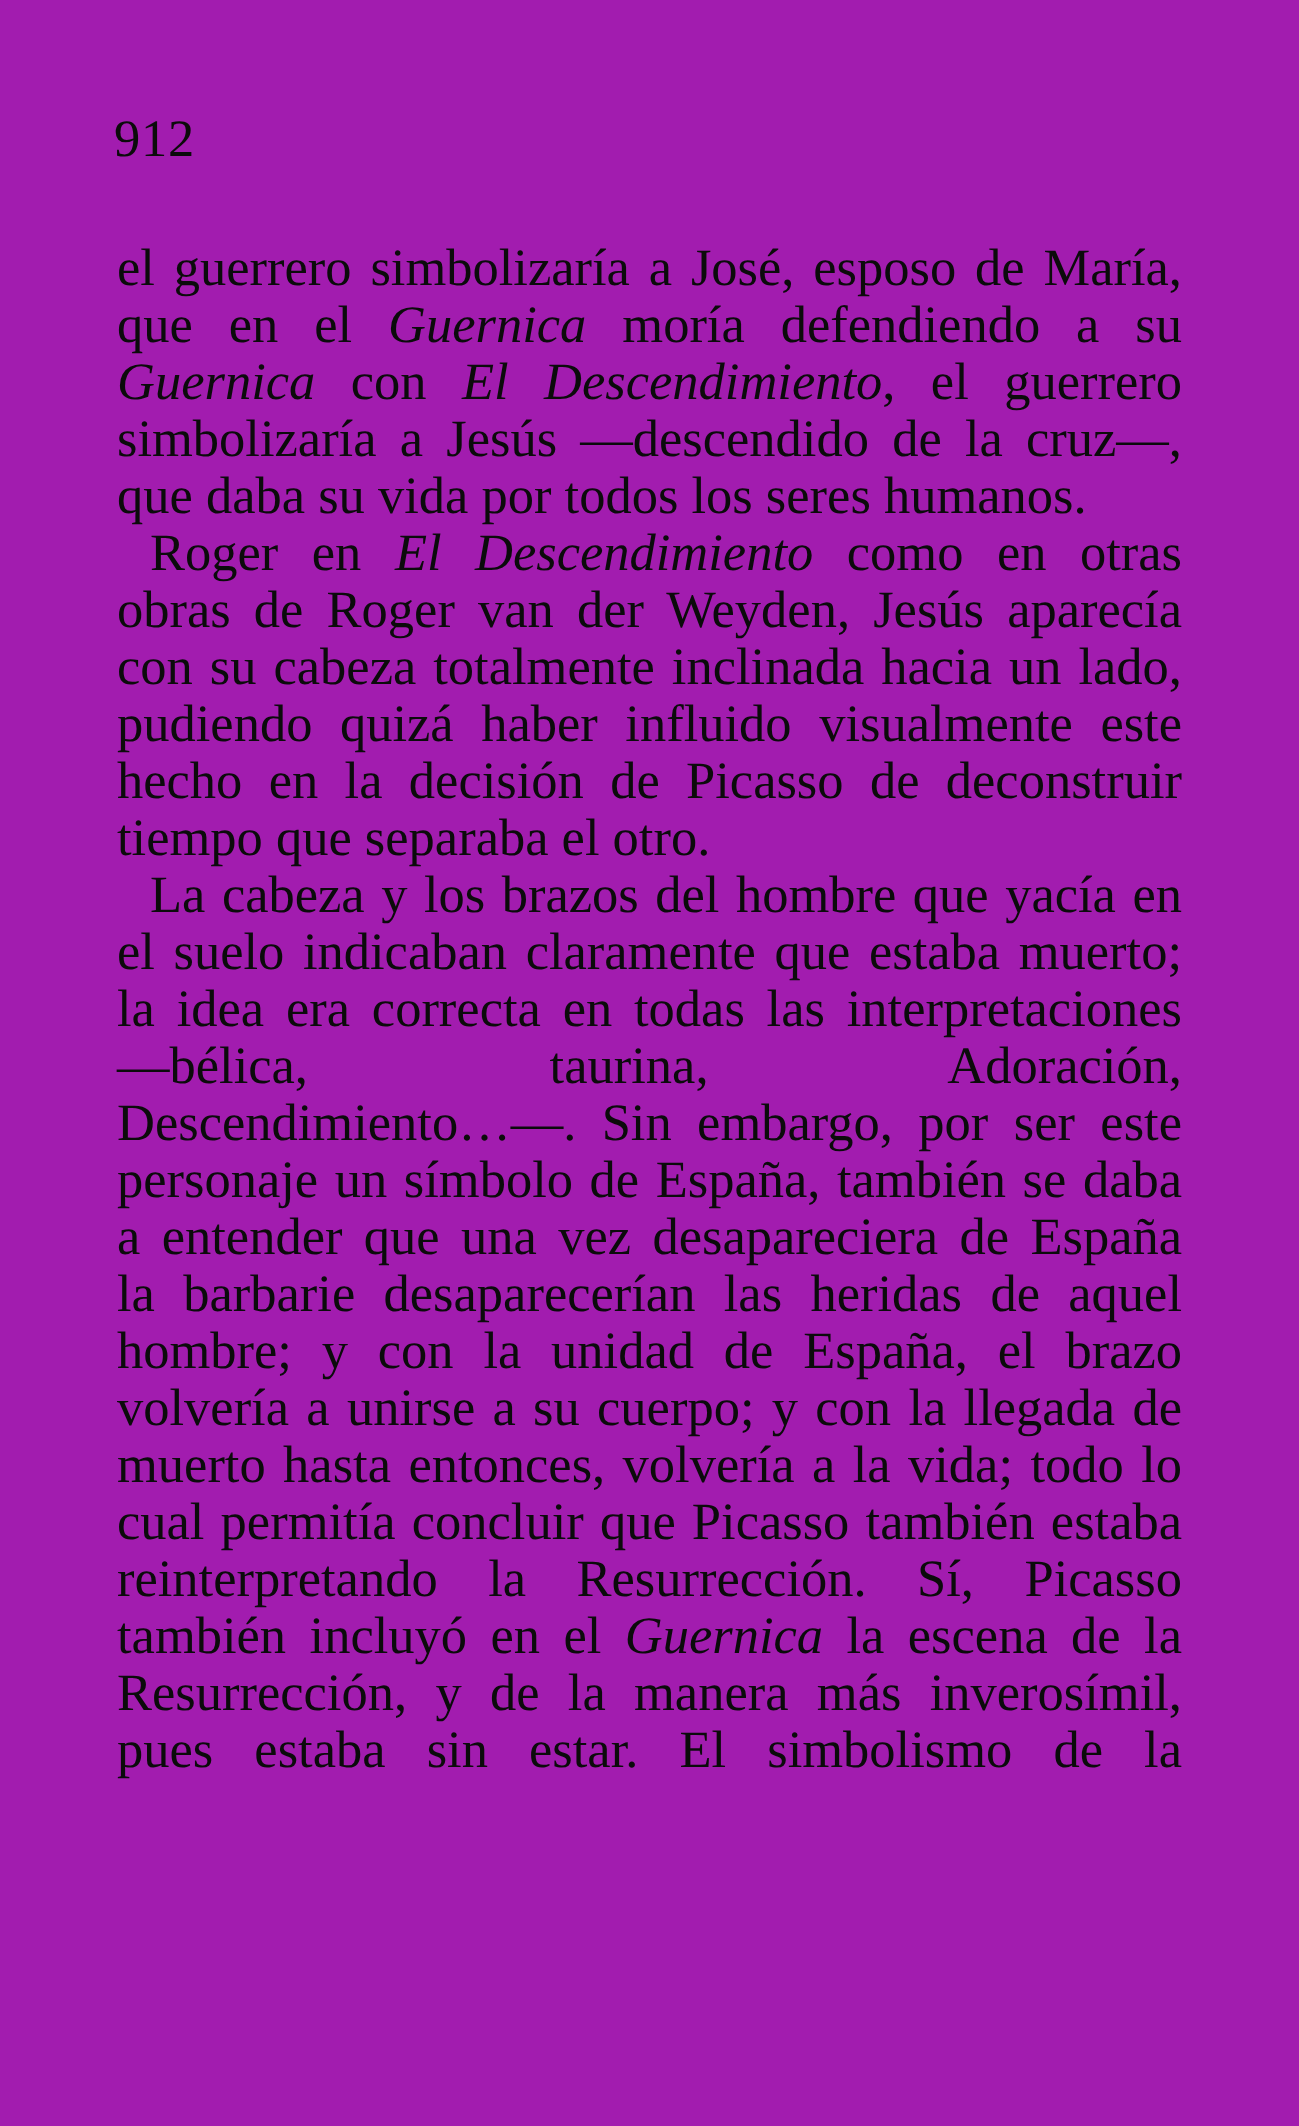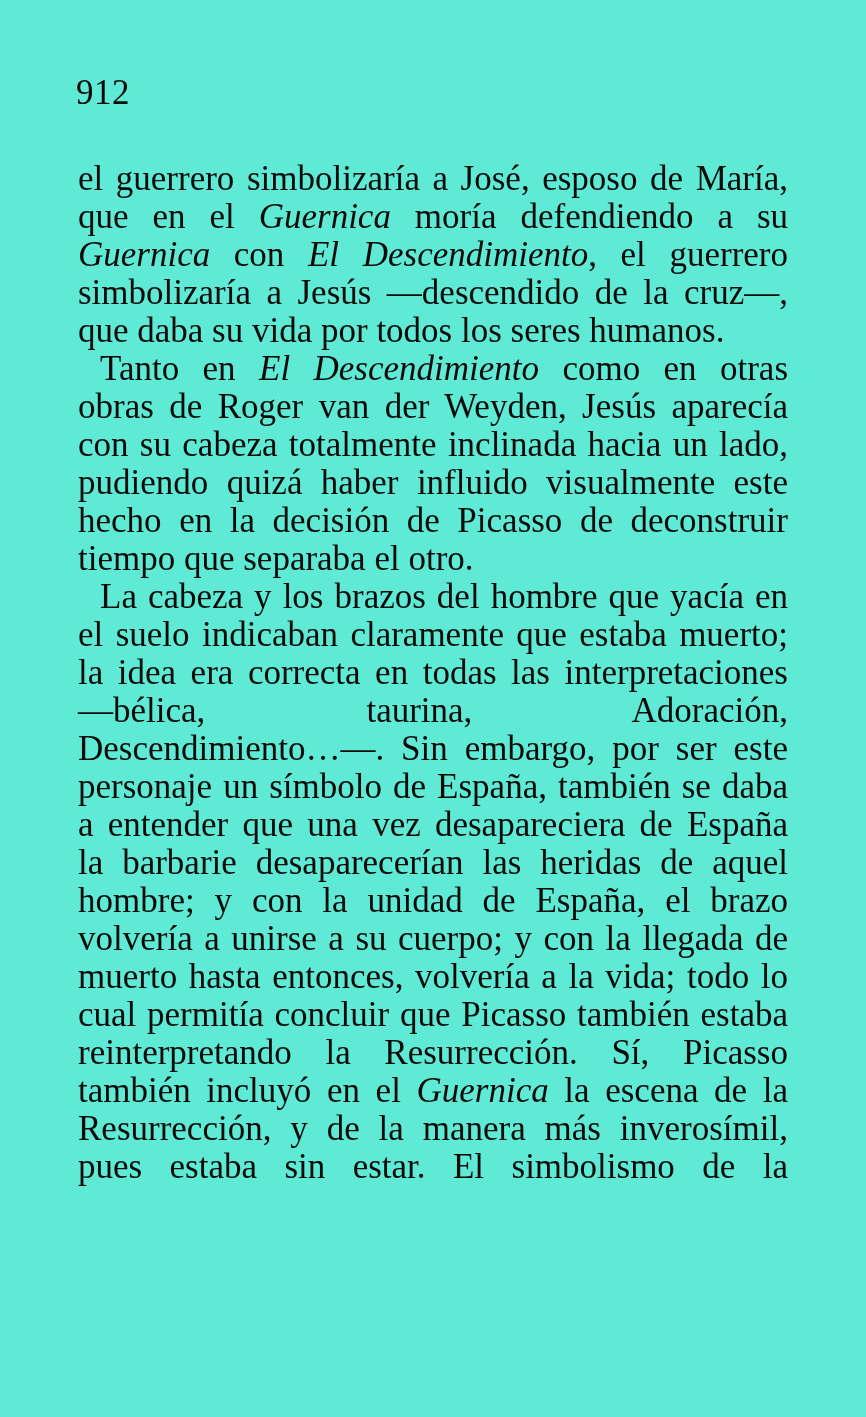--- a/index.html
+++ b/index.html
@@ -11,21 +11,21 @@
     height: 1417px;
     background: #ffffff;
     position: relative;
     overflow: hidden;
     font-family: "Liberation Serif", "DejaVu Serif", serif;
     color: #0b0b0b;
   }
   .page {
     position: absolute;
     inset: 0;
-    background: #5eead4;
+    background: #a21caf;
   }
   .page-number {
     position: absolute;
     left: 76px;
     top: 74px;
     font-size: 35px;
     line-height: 38px;
     letter-spacing: 0.5px;
   }
   .text-block {
@@ -63,21 +63,21 @@
   <div class="page-number">912</div>
   <div class="text-block">
       <div class="paragraph">
         <div class="line"><span>el guerrero simbolizaría a José, esposo de María,</span></div>
         <div class="line"><span>que en el </span><i>Guernica</i><span> moría defendiendo a su</span></div>
         <div class="line"><i>Guernica</i><span> con </span><i>El Descendimiento</i><span>, el guerrero</span></div>
         <div class="line"><span>simbolizaría a Jesús —descendido de la cruz—,</span></div>
         <div class="line end"><span>que daba su vida por todos los seres humanos.</span></div>
       </div>
       <div class="paragraph">
-        <div class="line indent"><span>Tanto en </span><i>El Descendimiento</i><span> como en otras</span></div>
+        <div class="line indent"><span>Roger en </span><i>El Descendimiento</i><span> como en otras</span></div>
         <div class="line"><span>obras de Roger van der Weyden, Jesús aparecía</span></div>
         <div class="line"><span>con su cabeza totalmente inclinada hacia un lado,</span></div>
         <div class="line"><span>pudiendo quizá haber influido visualmente este</span></div>
         <div class="line"><span>hecho en la decisión de Picasso de deconstruir</span></div>
         <div class="line end"><span>tiempo que separaba el otro.</span></div>
       </div>
       <div class="paragraph">
         <div class="line indent"><span>La cabeza y los brazos del hombre que yacía en</span></div>
         <div class="line"><span>el suelo indicaban claramente que estaba muerto;</span></div>
         <div class="line"><span>la idea era correcta en todas las interpretaciones</span></div>

